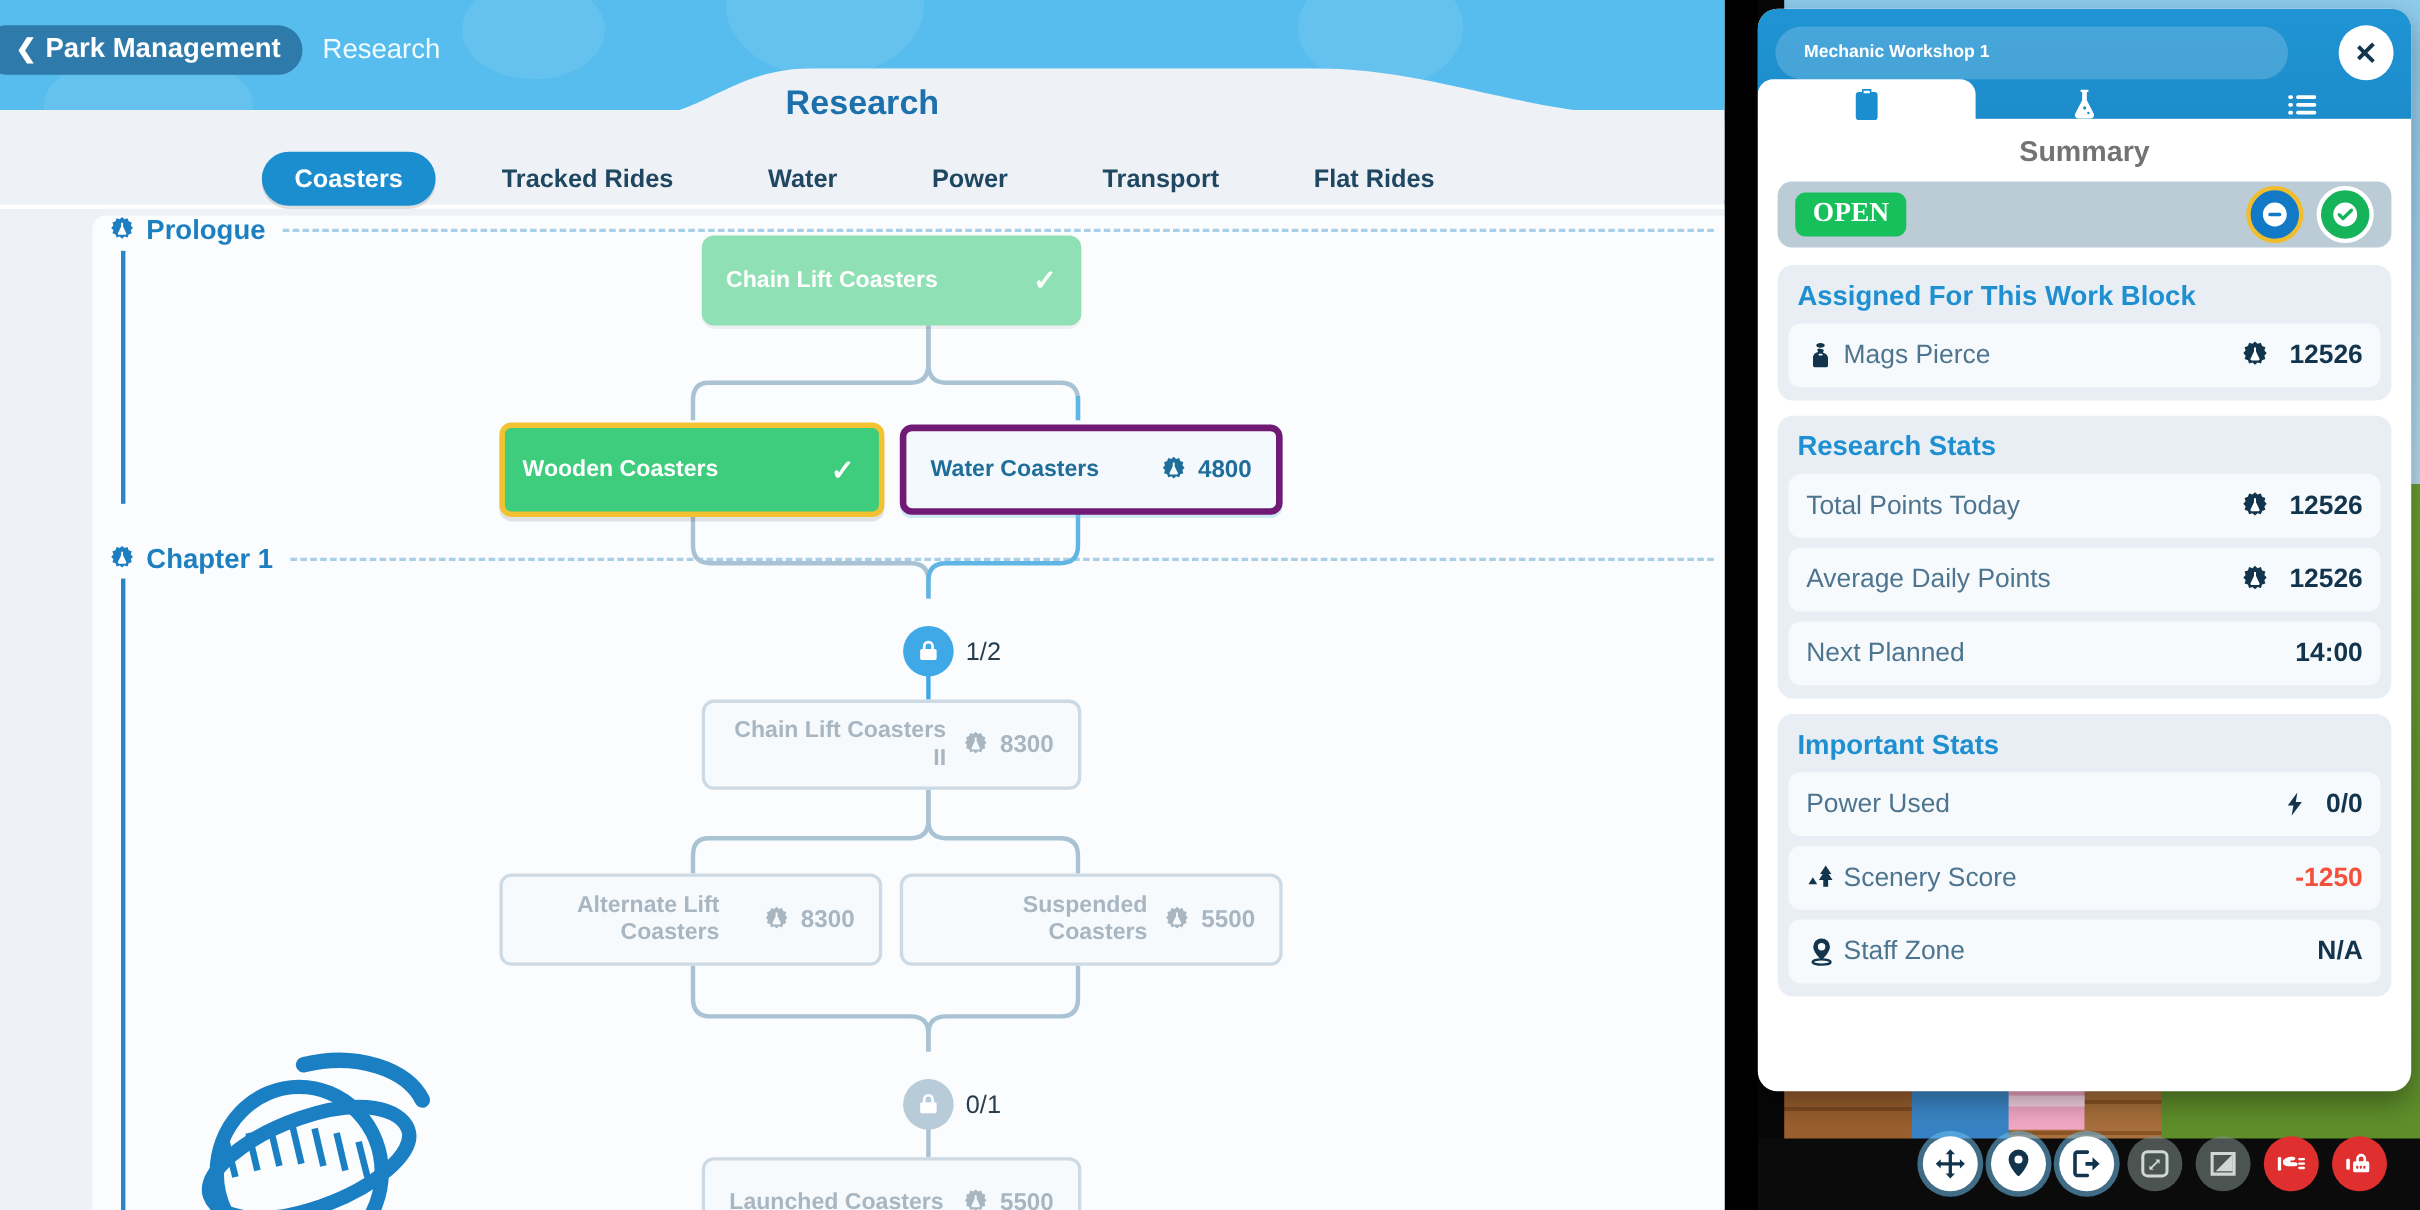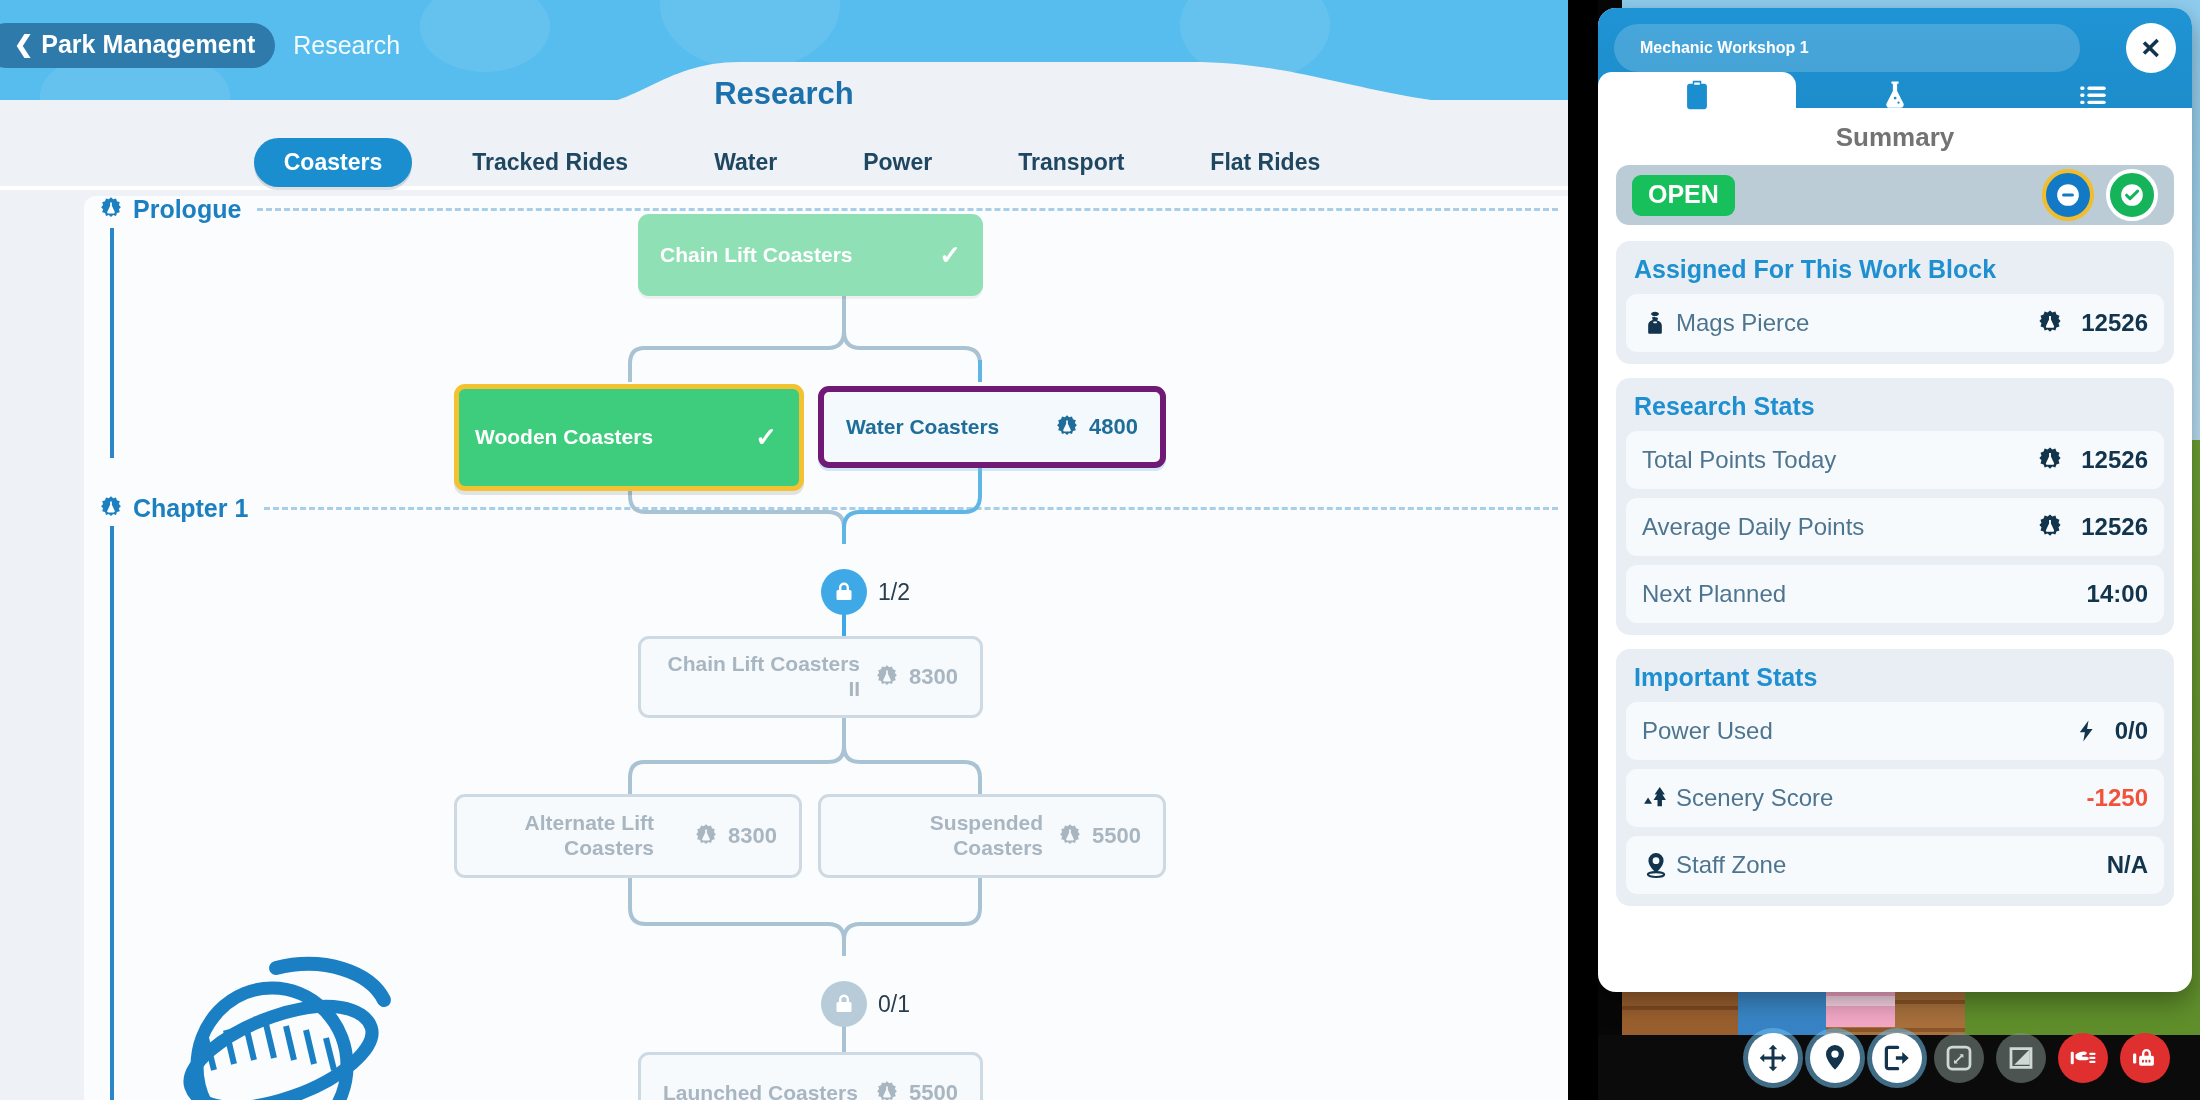--- a/index.html
+++ b/index.html
@@ -77,21 +77,21 @@
   .header-panel {
     position:absolute; left:0; top:62px; width:1568px; height:120px; z-index:3;
   }
   .header-title {
     position:absolute; left:0; top:76px; width:1568px; text-align:center;
     font-size:31px; font-weight:700; color:#1c70ab; z-index:5;
   }
 
   
   .tabs {
-    position:absolute; left:16px; top:136px; width:1568px; height:52px;
+    position:absolute; left:0; top:136px; width:1568px; height:52px;
     display:flex; align-items:center; justify-content:center; gap:0px; z-index:6;
   }
   .tab {
     font-size:23px; font-weight:700; color:#1f4762;
     padding:11px 0; width:auto; text-align:center; cursor:pointer;
     border-radius:26px;
   }
   .tab-sp { width:34px; }
   .tab.active { background:#1b8ed0; color:#ffffff; padding-left:30px; padding-right:30px;
     box-shadow:0 3px 0 rgba(0,0,0,.12); }
@@ -203,21 +203,21 @@
   }
   .sp-tab.active { background:#ffffff; border-radius:14px 14px 0 0; }
 
   .sp-body { padding:0 14px 14px; background:#ffffff; }
   .sp-section-title {
     text-align:center; font-size:26px; font-weight:700; color:#737373;
     padding:14px 0 12px;
   }
   .status-row {
     background:#bcccd6; border-radius:13px; height:60px; margin:0 4px 16px;
-    display:flex; align-items:center; padding:0 16px; gap:12px;
+    display:flex; align-items:center; padding:0 16px; gap:12px;font-family:Liberation Serif, serif;
   }
   .status-badge {
     background:#17c05b; color:#ffffff; font-size:25px; font-weight:700;
     padding:5px 16px 7px; border-radius:9px;
   }
   .status-spacer { flex:1 1 auto; }
   .rbtn { width:52px; height:52px; border-radius:50%; display:flex;
     align-items:center; justify-content:center; cursor:pointer; flex:0 0 auto; }
   .rbtn.minus { background:#1279c7; border:4px solid #f0bd2e; }
   .rbtn.check { background:#15b35a; border:4px solid #ffffff; }
@@ -380,21 +380,21 @@
       </svg>
       <span class="clabel">Chapter 1</span>
       <span class="cdash"></span>
     </div>
 
     <div class="node node-done" style="left:554px; top:18px; width:345px; height:82px;">
       <span class="nname">Chain Lift Coasters</span>
       <span class="check">✓</span>
     </div>
 
-    <div class="node node-selected" style="left:370px; top:188px; width:350px; height:107px;padding-left:16px;">
+    <div class="node node-selected" style="left:370px; top:188px; width:350px; height:86px;padding-left:16px;">
       <span class="nname">Wooden Coasters</span>
       <span class="check">✓</span>
     </div>
 
     <div class="node node-avail" style="left:734px; top:190px; width:348px; height:82px;">
       <span class="nname">Water Coasters</span>
       <span class="ncost">
         <svg style="width:26px;height:26px" viewBox="0 0 24 24">
           <path fill="#1f6d99" d="M12 1.2 14 3l2.6-.8.9 2.6 2.6.9-.8 2.6 1.8 2-1.8 2 .8 2.6-2.6.9-.9 2.6-2.6-.8-2 1.8-2-1.8-2.6.8-.9-2.6-2.6-.9.8-2.6-1.8-2 1.8-2-.8-2.6 2.6-.9.9-2.6L10 3z"></path>
           <path fill="#f4f9fd" d="M11.2 6h1.6v3.1l2.6 5.4c.4.8-.1 1.6-1 1.6H9.6c-.9 0-1.4-.8-1-1.6l2.6-5.4z"></path>

